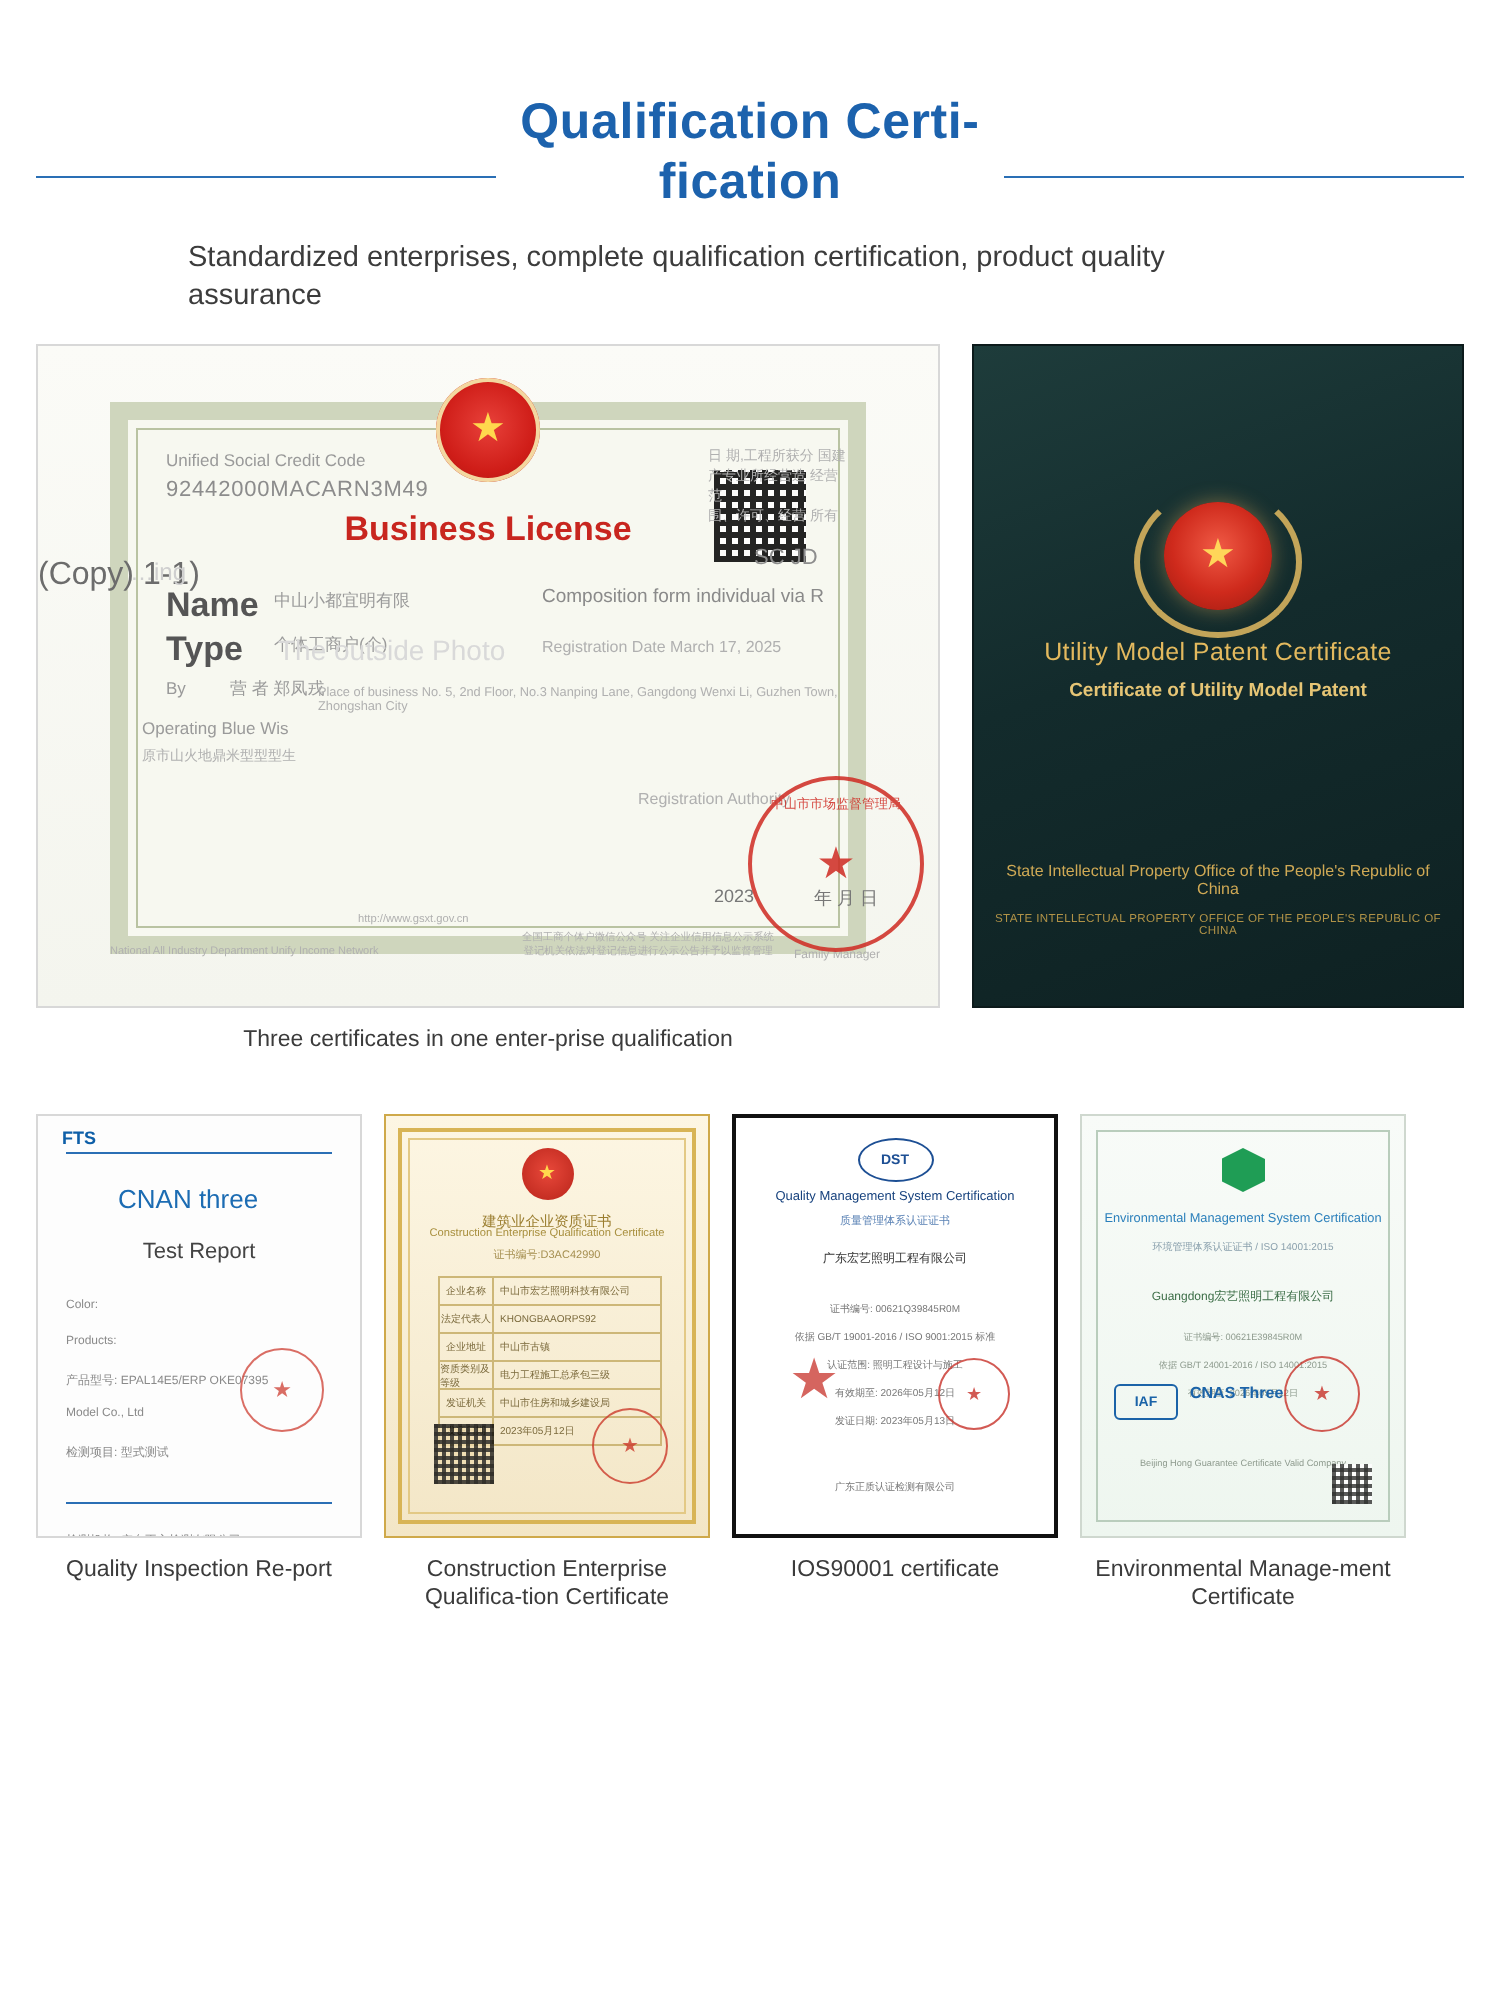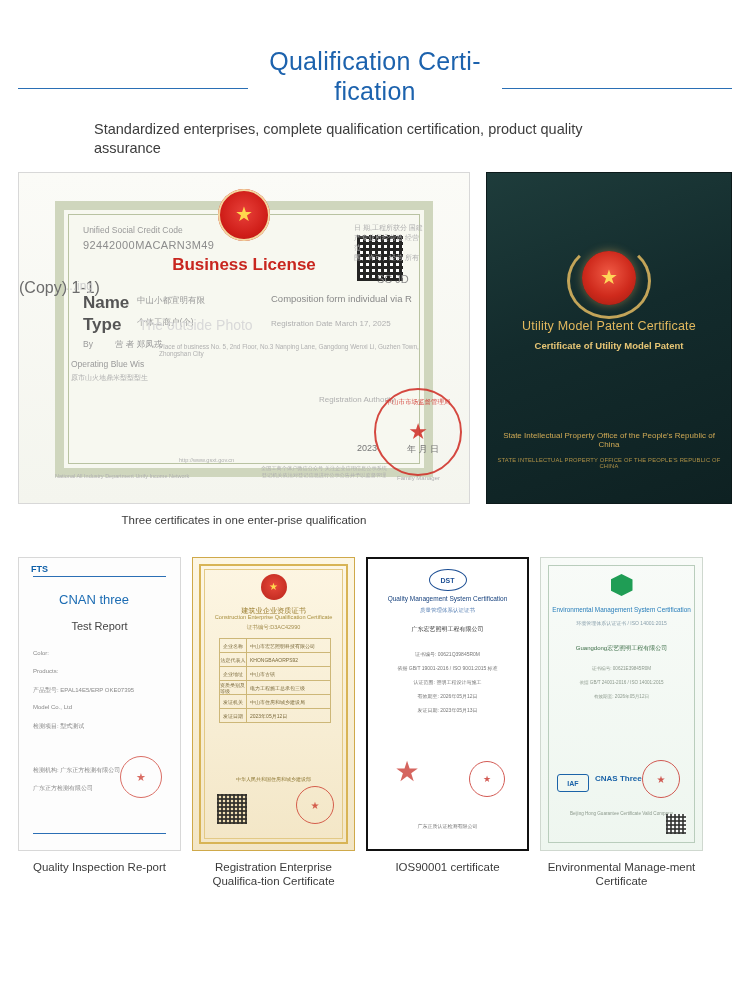--- a/index.html
+++ b/index.html
@@ -30,21 +30,21 @@
     background: #2a6fb5;
   }
   .header-rule-left { left: 18px; width: 230px; }
   .header-rule-right { right: 18px; width: 230px; }
 
   .page-title {
     text-align: center;
     font-size: 25px;
     line-height: 30px;
     color: #1c62ad;
-    font-weight: 400;
+    font-weight: 700;
     letter-spacing: .3px;
     width: 240px;
     margin: 0 auto;
   }
   .page-subtitle {
     margin: 14px 0 0 94px;
     width: 530px;
     font-size: 14.5px;
     line-height: 19px;
     color: #3c3c3c;
@@ -267,21 +267,21 @@
   
   .bottom-row {
     display: flex;
     gap: 11px;
     padding: 0 18px;
     margin-top: 30px;
   }
   .bcell { width: 163px; }
   .bframe {
     width: 163px;
-    height: 294px;
+    height: 212px;
     border: 1px solid #d8d8d8;
     position: relative;
     overflow: hidden;
     background: #fff;
     box-sizing: border-box;
     text-decoration: underline;
   }
 
   
   .c1 { background: #fdfdfd; }
@@ -490,21 +490,21 @@
         </div>
         <div class="tr">
           <div class="tk">发证日期</div>
           <div class="tv">2023年05月12日</div>
         </div>
       </div>
       <div class="qr"></div>
       <div class="seal"></div>
       <div class="t" style="top:218px; font-size:5px; color:#8d7733;">中华人民共和国住房和城乡建设部</div>
     </div>
-    <div class="cert-caption">Registration Enterprise Qualifica-tion Certificate</div>
+    <div class="cert-caption">Construction Enterprise Qualifica-tion Certificate</div>
   </div>
 
   <div class="bcell">
     <div class="bframe c3">
       <div class="ring">DST</div>
       <div class="t">Quality Management System Certification</div>
       <div class="t2">质量管理体系认证证书</div>
       <div class="co">广东宏艺照明工程有限公司</div>
       <div class="ln" style="top:92px;">证书编号:  00621Q39845R0M</div>
       <div class="ln" style="top:106px;">依据 GB/T 19001-2016 / ISO 9001:2015 标准</div>

